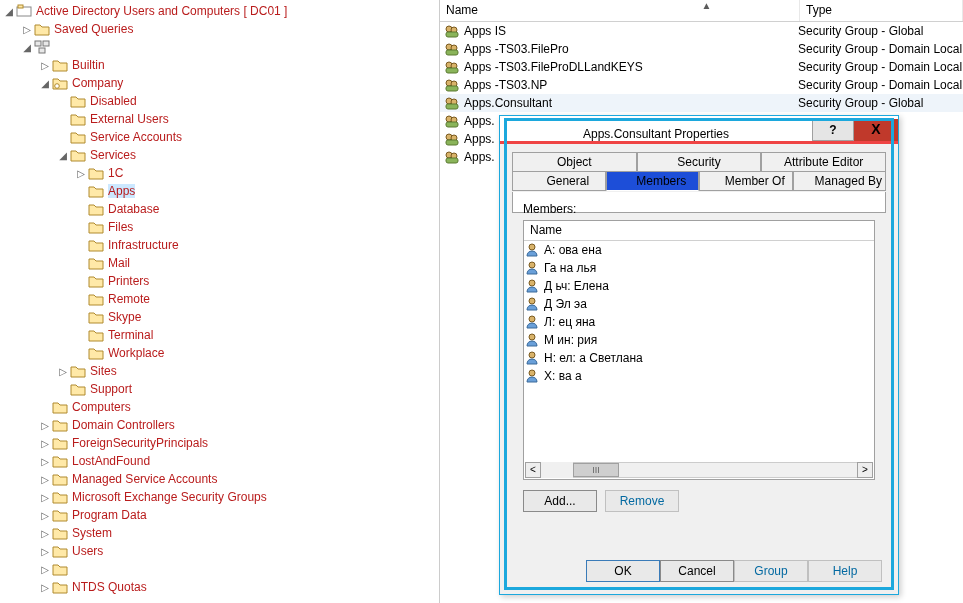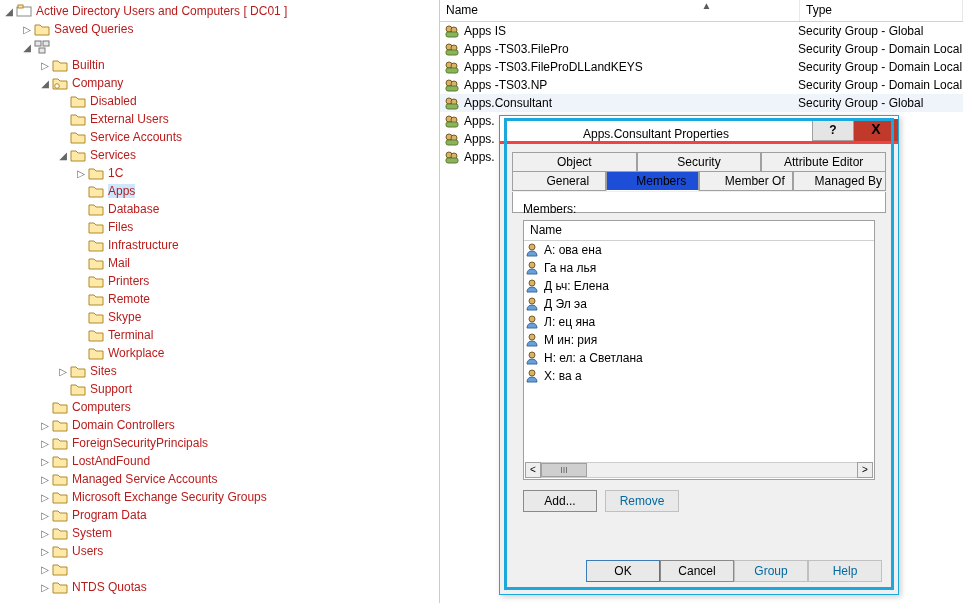--- a/index.html
+++ b/index.html
@@ -40,21 +40,21 @@
   .tabrow.bottom { margin-top:-1px; }
   .tabrow.bottom .tab { flex:1;padding-left:18px; }
   .tab.active { background:#1d4ed8; border-bottom:1px solid #fff; position:relative; z-index:2; }
   .tabpage { border:1px solid #a0a0a0; border-top:none; background:#fff; padding:10px; position:absolute; top:40px; left:0; right:0; bottom:0; }
   .members-label { margin-bottom:4px; }
   .members-list { border:1px solid #a0a0a0; height:260px; overflow:hidden; position:relative; background:#fff; }
   .members-list .hdr { height:20px; border-bottom:1px solid #d0d0d0; padding:2px 6px; background:#fff; }
   .members-list .mrow { display:flex; align-items:center; height:18px; }
   .hscroll { position:absolute; left:1px; right:1px; bottom:1px; height:16px; background:#f0f0f0; display:flex; align-items:center; }
   .hscroll .arrow { width:16px; height:16px; border:1px solid #a0a0a0; background:#eee; text-align:center; font-size:10px; line-height:14px; }
-  .hscroll .track { flex:1; height:16px; border-top:1px solid #ccc; border-bottom:1px solid #ccc; position:relative; }
+  .hscroll .track { flex:1; height:16px; border-top:1px solid #ccc; border-bottom:1px solid #ccc; position:relative;margin-left:32px; }
   .hscroll .thumb { position:absolute; left:0; top:0; bottom:0; width:46px; background:#cfcfcf; border:1px solid #a0a0a0; text-align:center; font-size:9px; line-height:12px; color:#666; }
   .btnrow { margin-top:10px; display:flex; gap:8px; }
   .btn { min-width:74px; height:22px; border:1px solid #8a8a8a; background:#e9e9e9; text-align:center; line-height:20px; padding:0 8px; }
   .btn.disabled { color:#0369a1; border-color:#c0c0c0; }
   .dlg-buttons { position:absolute; right:16px; bottom:12px; display:flex; gap:0; }
   .ico-savedq, .ico-domain { width:16px; height:14px; display:inline-block; margin-right:4px; }
 </style>
 </head>
 <body>
 

